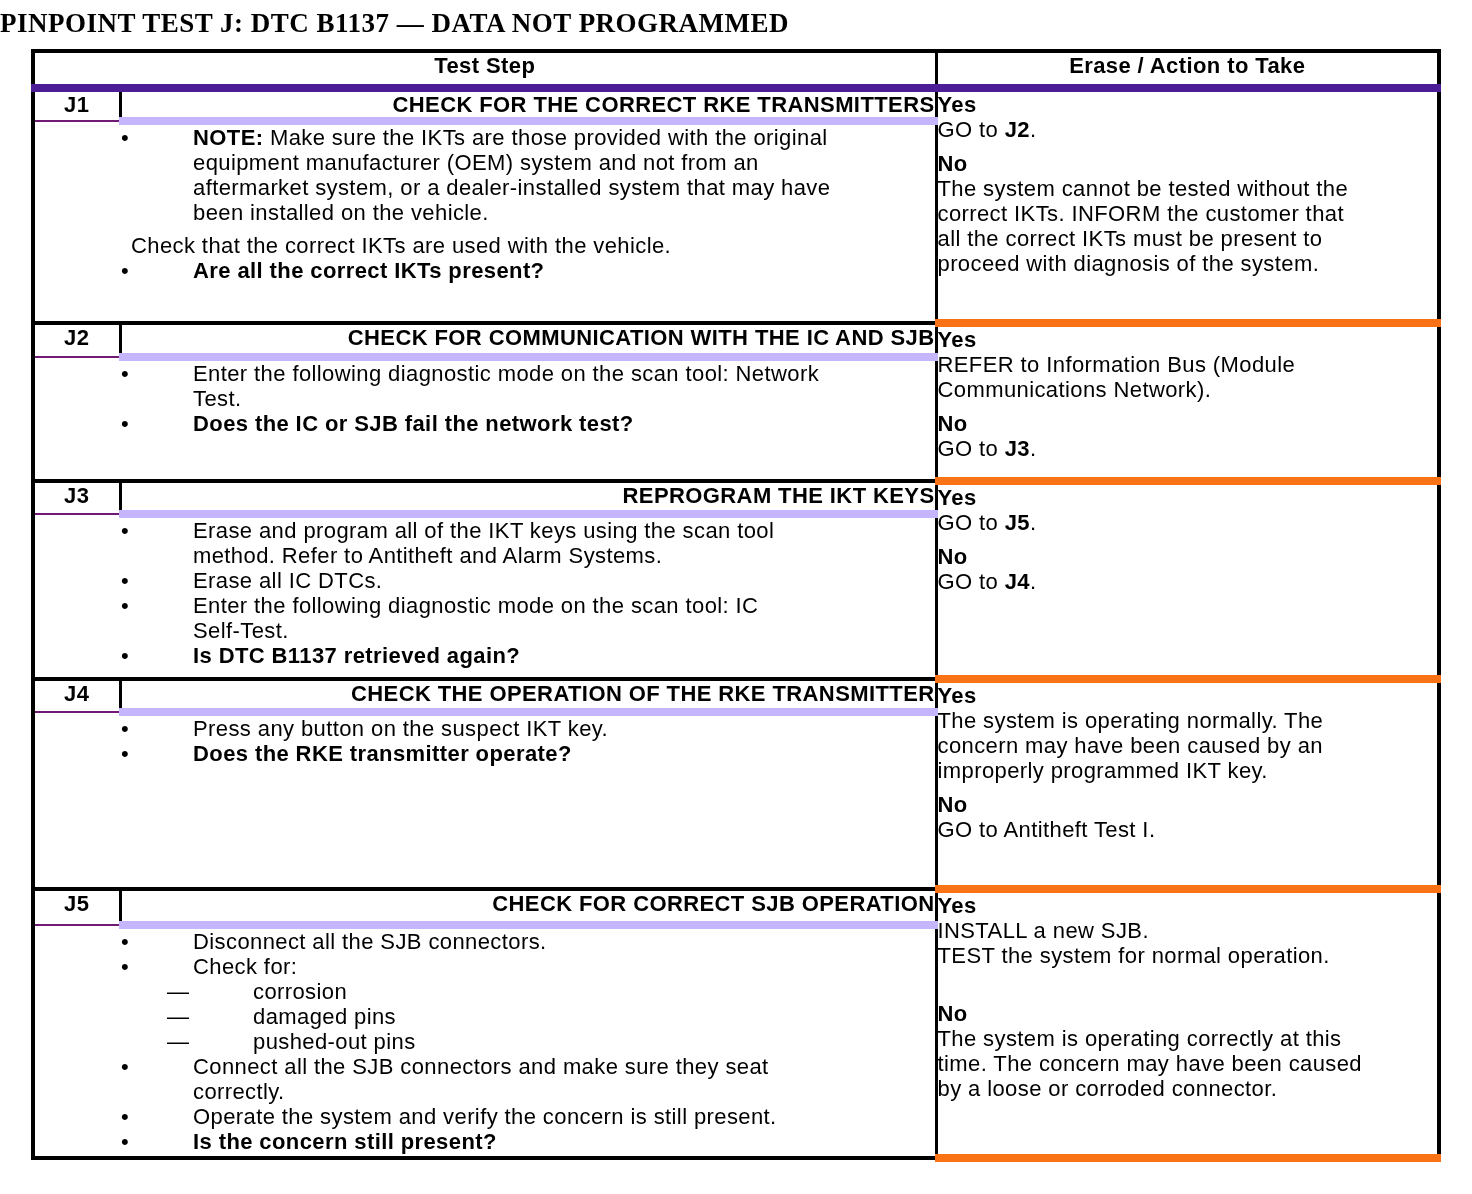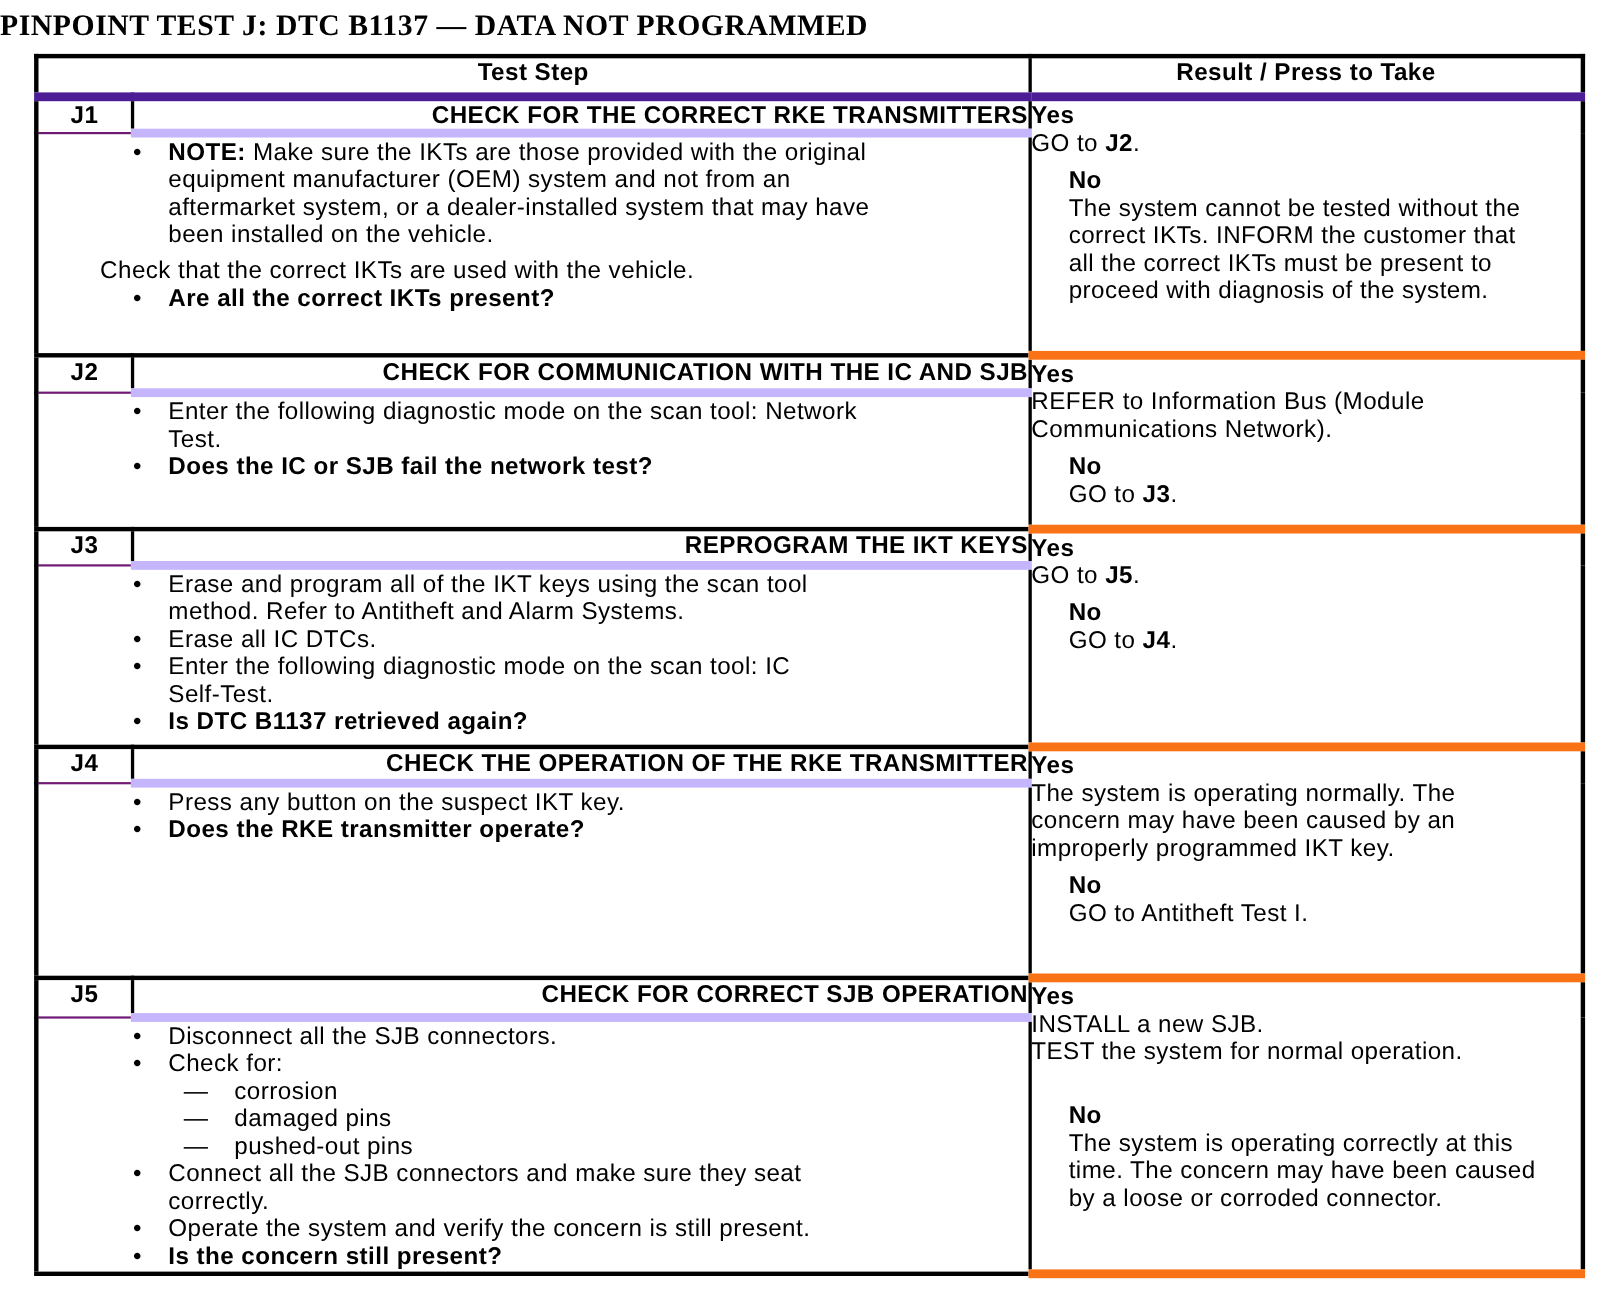--- a/index.html
+++ b/index.html
@@ -38,40 +38,40 @@
   td.result-cell{
     border-left:3px solid #000;border-bottom:8px solid #f97316;
     vertical-align:bottom;padding:6px 8px 9px 11px;
   }
   td.body-cell{border-bottom:4px solid #000;padding-top:6px;}
   .step{display:flex;}
   .step .marker{flex:0 0 auto;}
   .step.bullet .marker{margin-left:86px;width:32px;}
   .step.dash .marker{margin-left:132px;width:46px;}
   .step.plain{padding-left:56px;margin-top:8px;}
-  .step .step-text{flex:1 1 auto;padding-right:16px;}
+  .step .step-text{flex:1 1 auto;padding-right:16px;margin-left:40px;}
   .rb .answer{font-weight:bold;}
-  .rb + .rb{margin-top:9px;margin-left:34px;}
+  .rb + .rb{margin-top:9px;}
   .rb.gap{margin-top:33px;}
 </style>
 </head>
 <body>
 
 <div class="page-title">PINPOINT TEST J: DTC B1137 — DATA NOT PROGRAMMED</div>
 
 <table class="pinpoint">
   <colgroup>
     <col style="width:87px">
       <col style="width:816px">
       <col style="width:503px">
   </colgroup>
   <thead>
     <tr>
       <td colspan="2">Test Step</td>
-      <td class="rhead">Result / Press to Take</td>
+      <td class="rhead">Erase / Action to Take</td>
     </tr>
   </thead>
   <tbody>
       <tr style="height: 33px;">
         <td class="jnum">J1</td>
         <td class="ttl">CHECK FOR THE CORRECT RKE TRANSMITTERS</td>
         <td class="result-cell" rowspan="2">
           <div class="rb">
             <div class="answer">Yes</div>
             <div class="action">GO to <b>J2</b>.</div>

